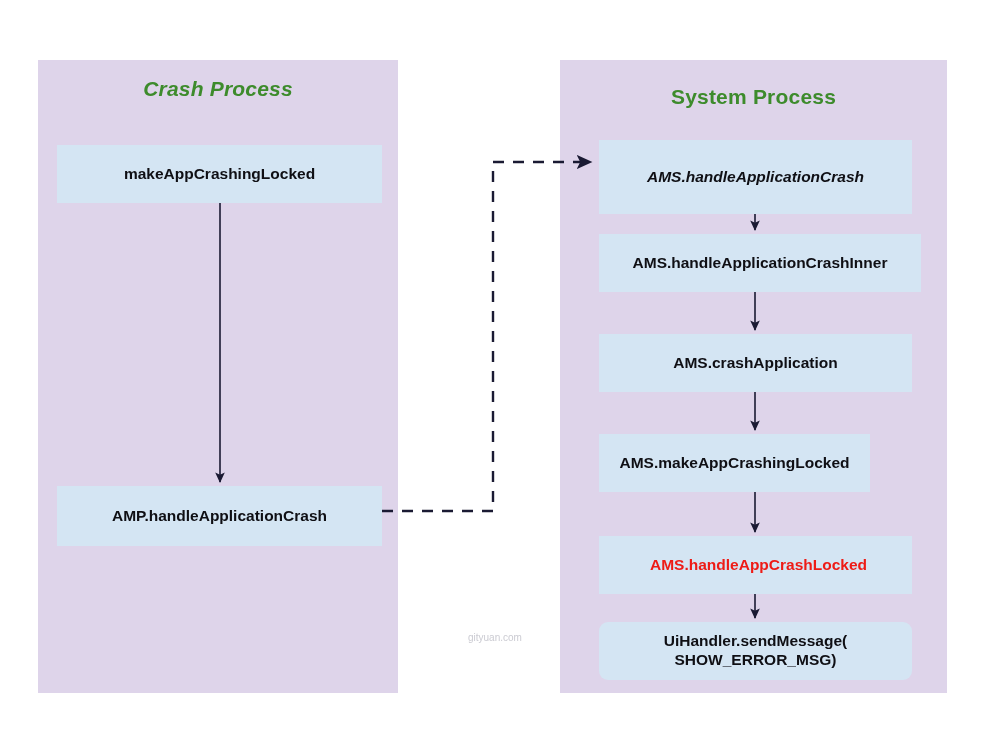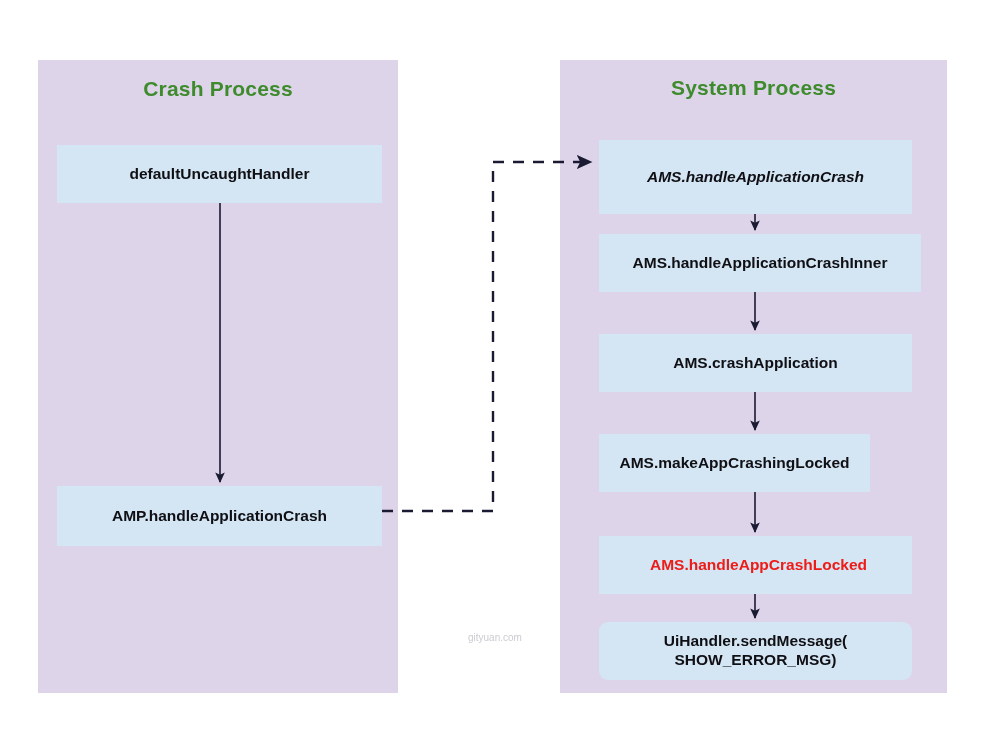--- a/index.html
+++ b/index.html
@@ -41,22 +41,22 @@
     position: absolute;
     left: 0;
     width: 100%;
     text-align: center;
     color: #3d8b2c;
     font-weight: bold;
     font-size: 21px;
     letter-spacing: 0.2px;
     white-space: nowrap;
   }
-  #title-crash { top: 17px; }
-  #title-system { top: 16px; }
+  #title-crash { top: 17px; font-style: italic; }
+  #title-system { top: 25px; }
 
   .node {
     position: absolute;
     background: #d4e5f3;
     color: #0f0f14;
     font-weight: bold;
     font-size: 15.5px;
     display: flex;
     align-items: center;
     justify-content: center;
@@ -132,21 +132,21 @@
 
     <line x1="755" y1="292" x2="755" y2="330" stroke="#1a1a33" stroke-width="1.6" marker-end="url(#arrow-solid)"></line>
 
     <line x1="755" y1="392" x2="755" y2="430" stroke="#1a1a33" stroke-width="1.6" marker-end="url(#arrow-solid)"></line>
 
     <line x1="755" y1="492" x2="755" y2="532" stroke="#1a1a33" stroke-width="1.6" marker-end="url(#arrow-solid)"></line>
 
     <line x1="755" y1="594" x2="755" y2="618" stroke="#1a1a33" stroke-width="1.6" marker-end="url(#arrow-solid)"></line>
   </svg>
 
-  <div class="node" id="node-default-uncaught">defaultUncaughtHandler</div>
+  <div class="node" id="node-default-uncaught">makeAppCrashingLocked</div>
 
   <div class="node" id="node-amp-handle">AMP.handleApplicationCrash</div>
 
   <div class="node" id="node-ams-handle">AMS.handleApplicationCrash</div>
 
   <div class="node" id="node-ams-crashapp">AMS.crashApplication</div>
 
   <div class="node" id="node-ams-handle-inner">AMS.handleApplicationCrashInner</div>
 
   <div class="node" id="node-ams-makeapp">AMS.makeAppCrashingLocked</div>

